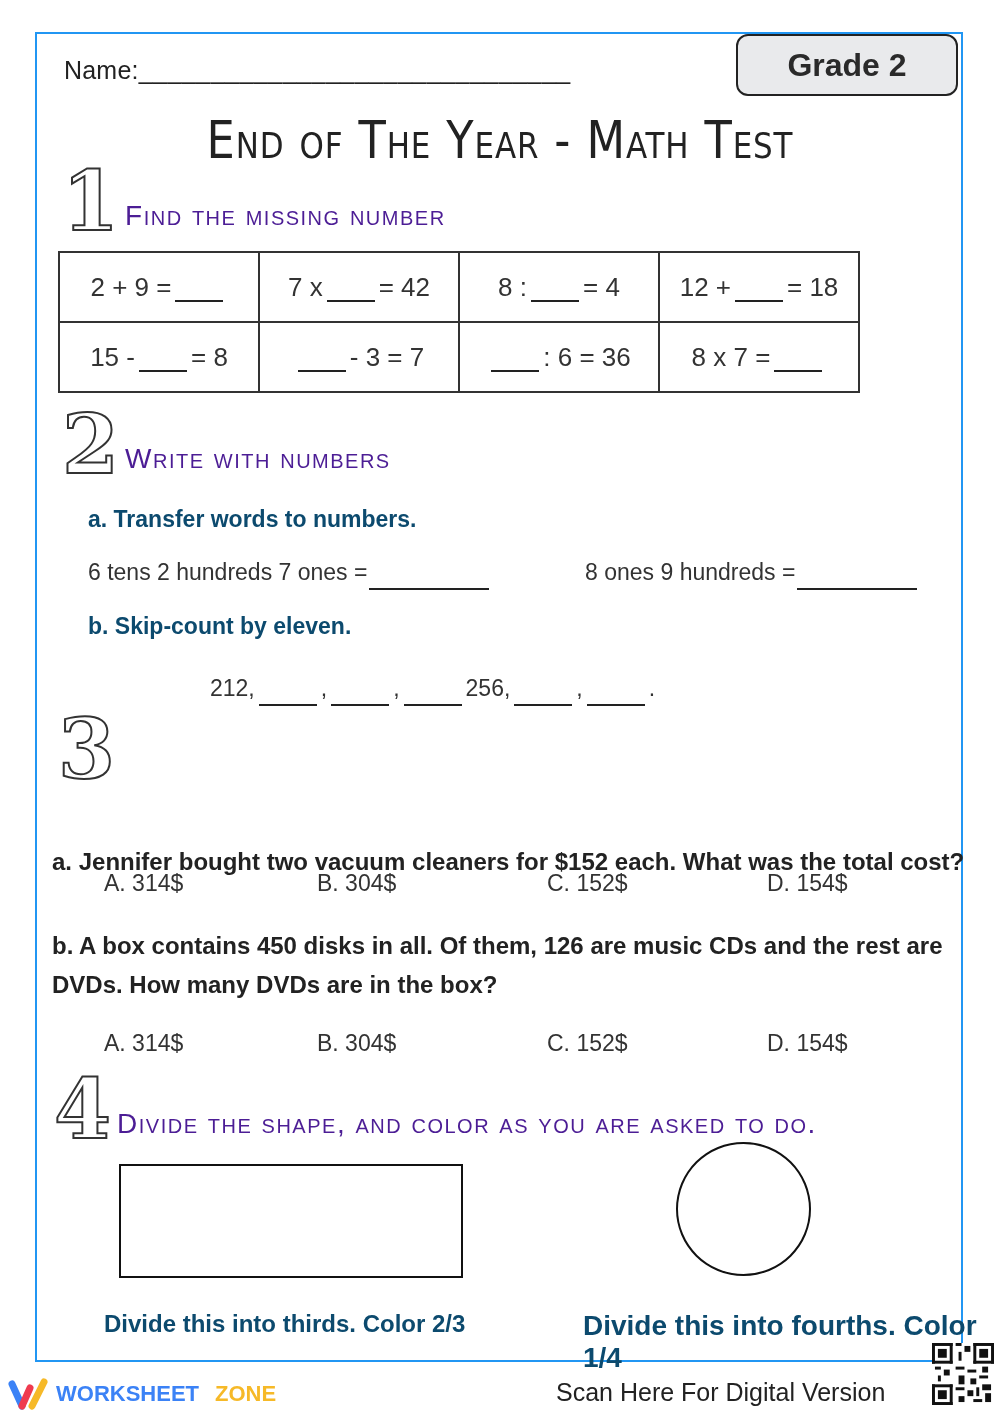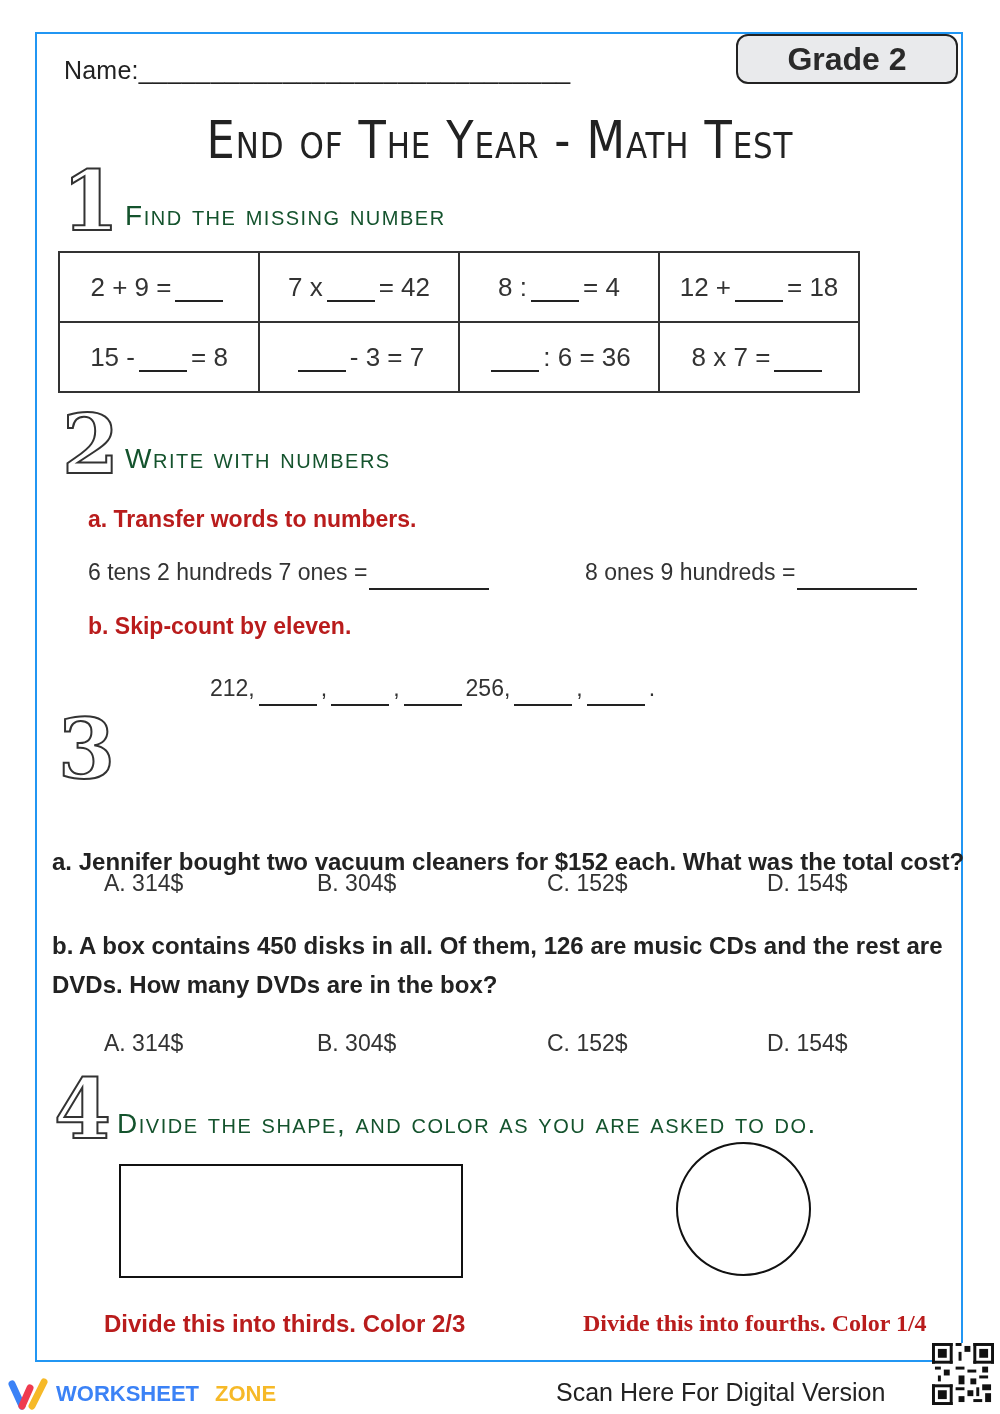--- a/index.html
+++ b/index.html
@@ -3,33 +3,33 @@
 <meta charset="utf-8">
 <style>
   html, body { margin: 0; padding: 0; background: #ffffff; }
   body { width: 1000px; height: 1414px; position: relative; overflow: hidden; font-family: "Liberation Sans", sans-serif; color: #222; }
 
   .frame { position: absolute; left: 35px; top: 32px; width: 928px; height: 1330px; border: 2px solid #2196f3; box-sizing: border-box; }
 
   .name-label { position: absolute; left: 64px; top: 56px; font-size: 25px; color: #222; letter-spacing: 0.2px; }
   .name-line { display: inline-block; font-family: "Liberation Sans", sans-serif; letter-spacing: 0.5px; }
 
-  .grade-box { position: absolute; left: 736px; top: 34px; width: 222px; height: 50px; border: 2px solid #222; border-radius: 12px; background: #e9eaec; box-sizing: border-box; display: flex; align-items: center; justify-content: center; font-size: 32px; font-weight: bold; color: #2a2a2a; }
+  .grade-box { position: absolute; left: 736px; top: 34px; width: 222px; height: 62px; border: 2px solid #222; border-radius: 12px; background: #e9eaec; box-sizing: border-box; display: flex; align-items: center; justify-content: center; font-size: 32px; font-weight: bold; color: #2a2a2a; }
 
   .title { position: absolute; left: 0; width: 1000px; top: 110px; text-align: center; font-size: 52px; letter-spacing: 1px; color: #222; font-variant: small-caps; font-family: "DejaVu Sans", sans-serif; font-weight: normal; transform: scaleX(0.86); transform-origin: center; }
 
   .section-head { position: absolute; display: flex; align-items: flex-end; }
   .big-num { font-family: "DejaVu Serif", serif; font-size: 82px; line-height: 82px; color: #fff; -webkit-text-stroke: 2px #333; font-weight: bold; }
-  .section-title { font-size: 28px; color: #14532d; font-variant: small-caps; letter-spacing: 1.5px; margin-left: 6px; margin-bottom: 10px; font-weight: 300; }
+  .section-title { font-size: 28px; color: #4c1d95; font-variant: small-caps; letter-spacing: 1.5px; margin-left: 6px; margin-bottom: 10px; font-weight: 300; }
 
   table.missing { position: absolute; left: 58px; top: 251px; width: 802px; border-collapse: collapse; }
   table.missing td { border: 2px solid #333; height: 66px; text-align: center; font-size: 26px; color: #333; width: 25%; }
   .blank { display: inline-block; width: 48px; border-bottom: 2px solid #222; height: 1px; vertical-align: -6px; margin: 0 4px; }
 
-  .sub-q { position: absolute; font-size: 23px; font-weight: bold; color: #b91c1c; }
+  .sub-q { position: absolute; font-size: 23px; font-weight: bold; color: #0c4a6e; }
   .plain { position: absolute; font-size: 23px; color: #333; }
   .long-blank { display: inline-block; width: 120px; border-bottom: 2px solid #222; vertical-align: -10px; margin-left: 2px; }
   .skip-blank { display: inline-block; width: 58px; border-bottom: 2px solid #222; vertical-align: -10px; margin: 0 4px; }
 
   .q-text { position: absolute; left: 52px; font-size: 24px; font-weight: bold; color: #222; line-height: 39px; }
   .options { position: absolute; left: 104px; width: 820px; height: 30px; font-size: 23px; color: #333; }
   .options span { position: absolute; top: 0; }
 
   .rect-shape { position: absolute; left: 119px; top: 1164px; width: 344px; height: 114px; border: 2px solid #111; box-sizing: border-box; }
   .circle-shape { position: absolute; left: 676px; top: 1142px; width: 135px; height: 134px; border: 2px solid #111; border-radius: 50%; box-sizing: border-box; }
@@ -117,21 +117,21 @@
 
 <div class="section-head" style="left:54px; top:1068px;">
   <span class="big-num">4</span>
   <span class="section-title">Divide the shape, and color as you are asked to do.</span>
 </div>
 
 <div class="rect-shape"></div>
 <div class="circle-shape"></div>
 
 <div class="sub-q" style="left:104px; top:1310px; font-size:24px;text-align:right;">Divide this into thirds. Color 2/3</div>
-<div class="sub-q" style="left:583px; top:1310px; font-size:24px;font-family:Liberation Serif, serif;">Divide this into fourths. Color 1/4</div>
+<div class="sub-q" style="left:583px; top:1310px; font-size:28px;">Divide this into fourths. Color 1/4</div>
 
 <div class="footer-logo">
   <svg width="42" height="32" viewBox="0 0 42 32">
     <path d="M4 6 L14 28" stroke="#3b82f6" stroke-width="7" stroke-linecap="round" fill="none"></path>
     <path d="M14 28 L22 10" stroke="#ef3b4f" stroke-width="7" stroke-linecap="round" fill="none"></path>
     <path d="M24 28 L36 4" stroke="#f6b928" stroke-width="7" stroke-linecap="round" fill="none"></path>
   </svg>
   <span class="brand1">WORKSHEET</span>
   <span class="brand2">ZONE</span>
 </div>

